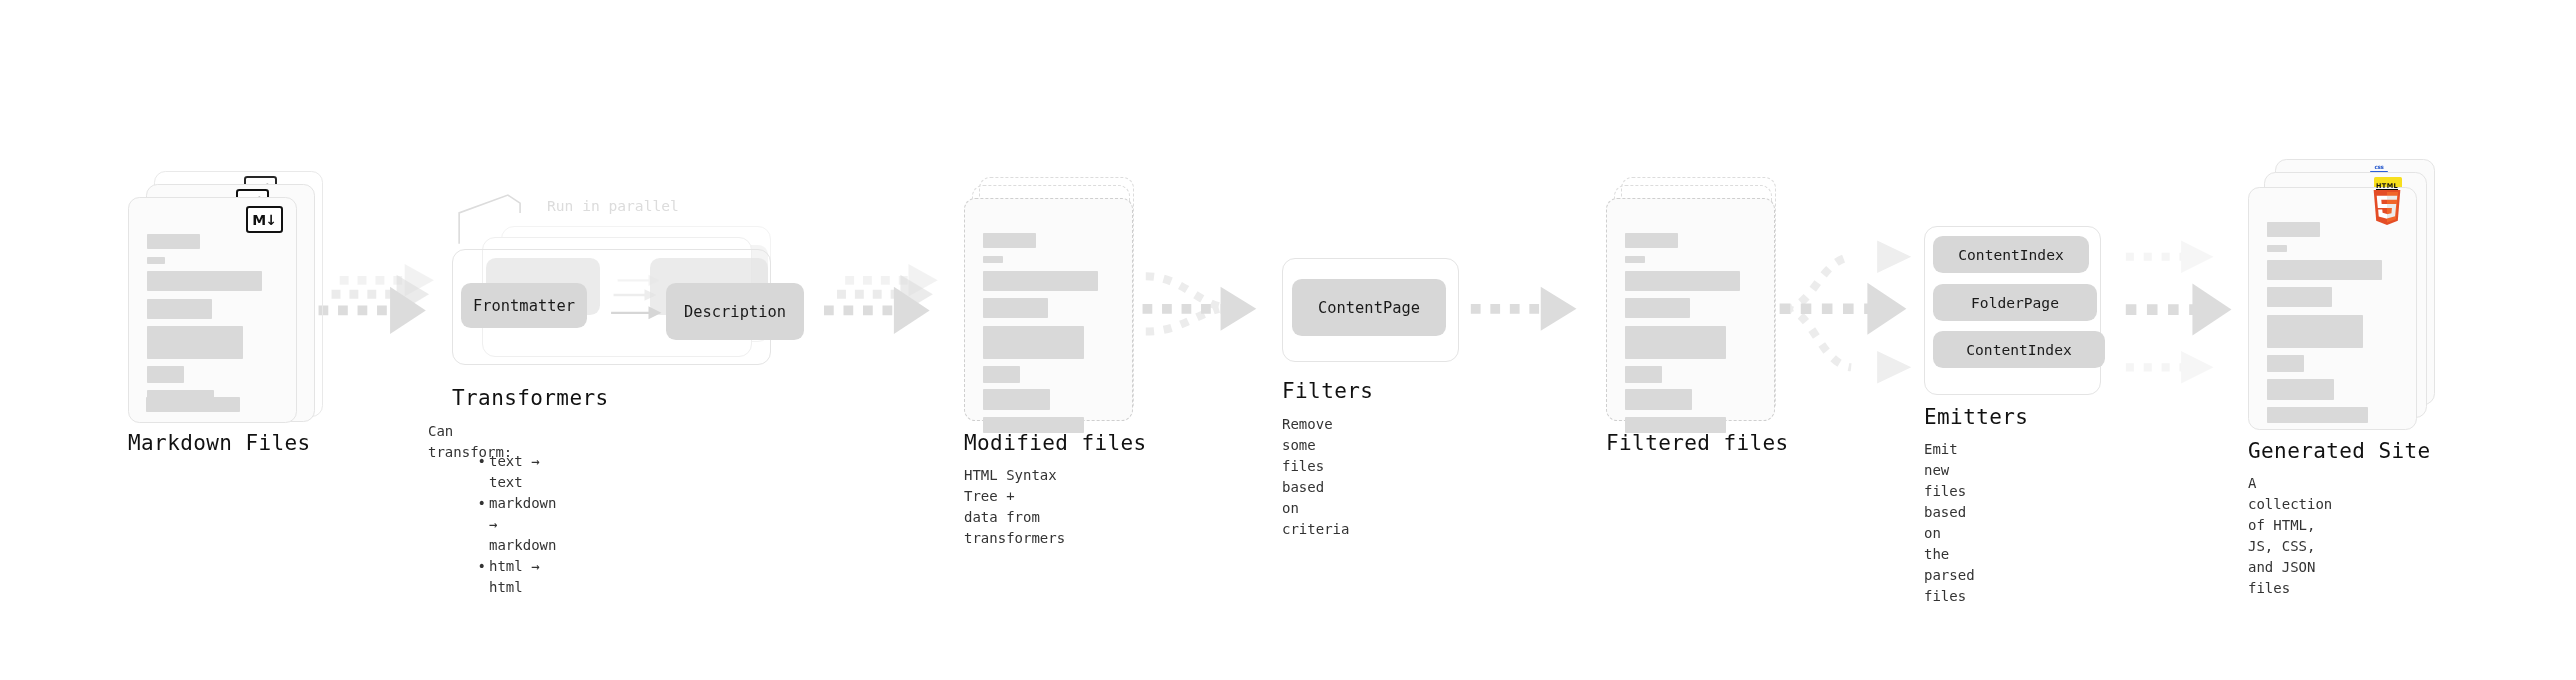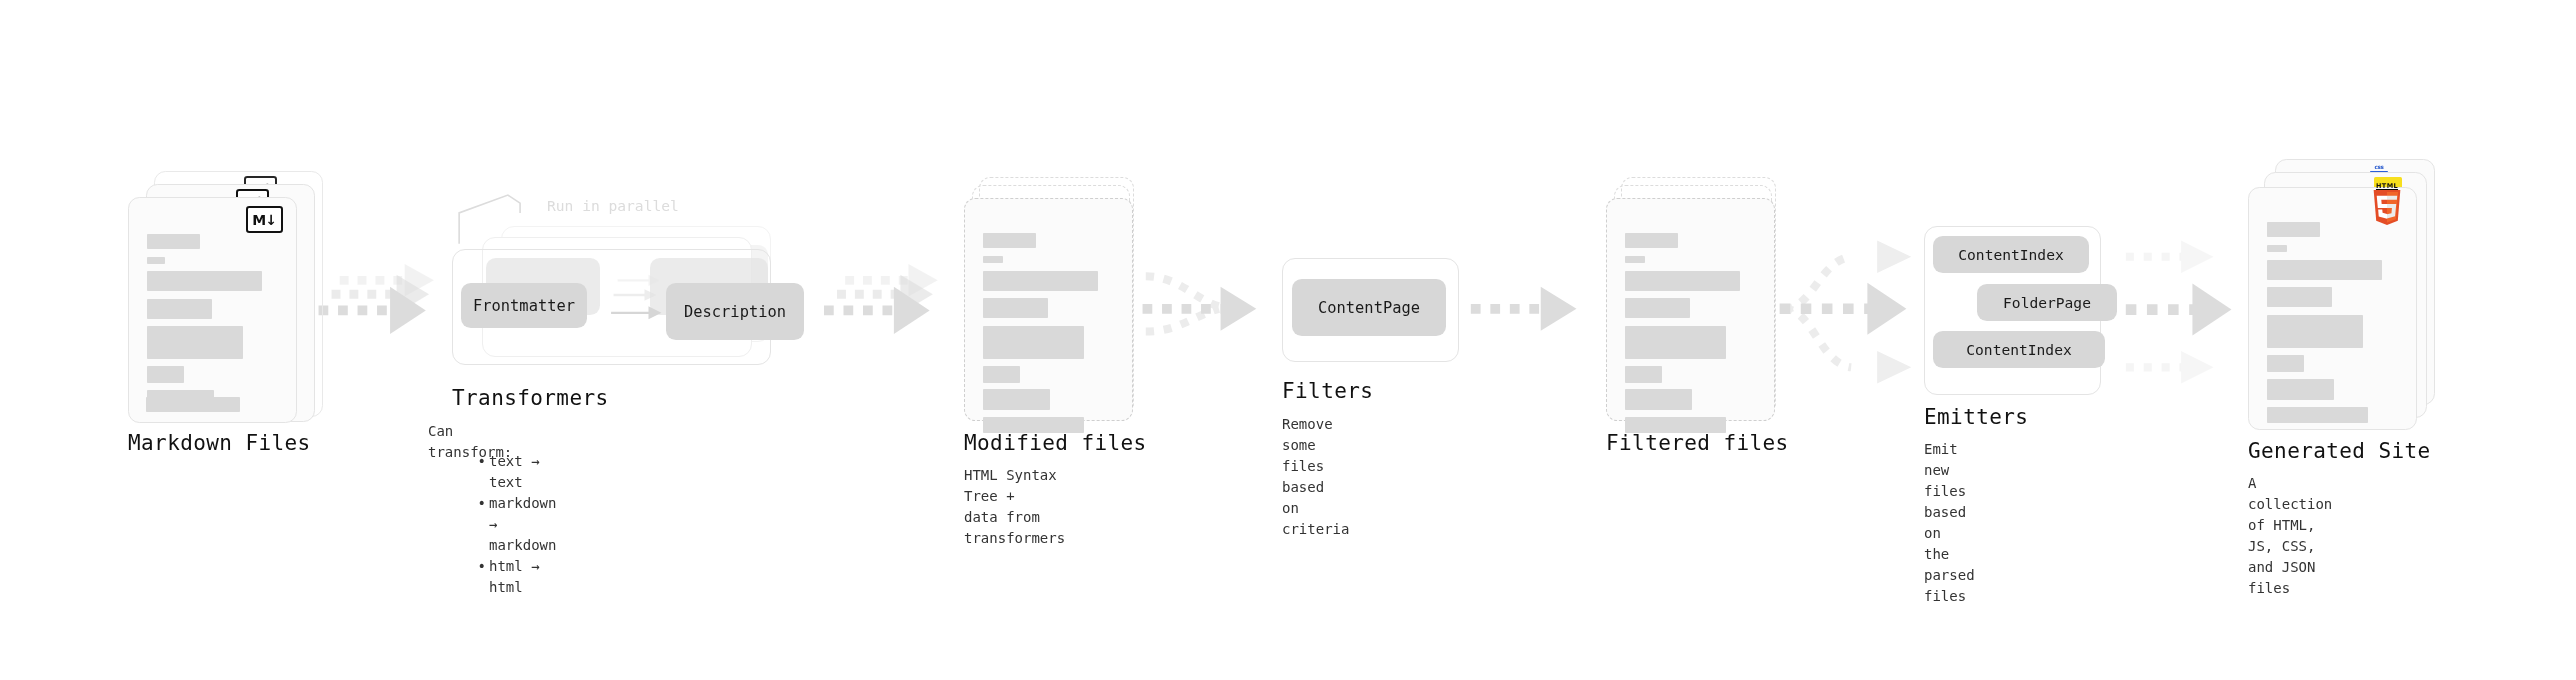--- a/index.html
+++ b/index.html
@@ -276,21 +276,21 @@
       <div class="bar" style="left:18px;top:190px;width:67px;height:21px;"></div>
       <div class="bar" style="left:18px;top:218px;width:101px;height:16.3px;"></div>
     </div>
 
     <div class="title" style="left:1606px;top:431px;">Filtered files</div>
   </div>
 
   <div class="node">
     <div class="procbox" style="left:1924px;top:226px;width:175px;height:167px;"></div>
     <div class="chip" style="left:1933px;top:236px;width:156px;height:37px;font-size:14.6px;">ContentIndex</div>
-    <div class="chip" style="left:1933px;top:284px;width:140px;height:37px;font-size:14.6px;margin-left:44px;">FolderPage</div>
+    <div class="chip" style="left:1933px;top:284px;width:164px;height:37px;font-size:14.6px;">FolderPage</div>
     <div class="chip" style="left:1933px;top:331px;width:172px;height:37px;font-size:14.6px;">ContentIndex</div>
 
     <div class="title" style="left:1924px;top:405px;">Emitters</div>
     <div class="sub" style="left:1924px;top:439px;">Emit new files based on
 the parsed files</div>
   </div>
 
   <div class="node">
 
     <div class="doccard solid" style="left:2275px;top:159px;width:158px;height:244px;"></div>

